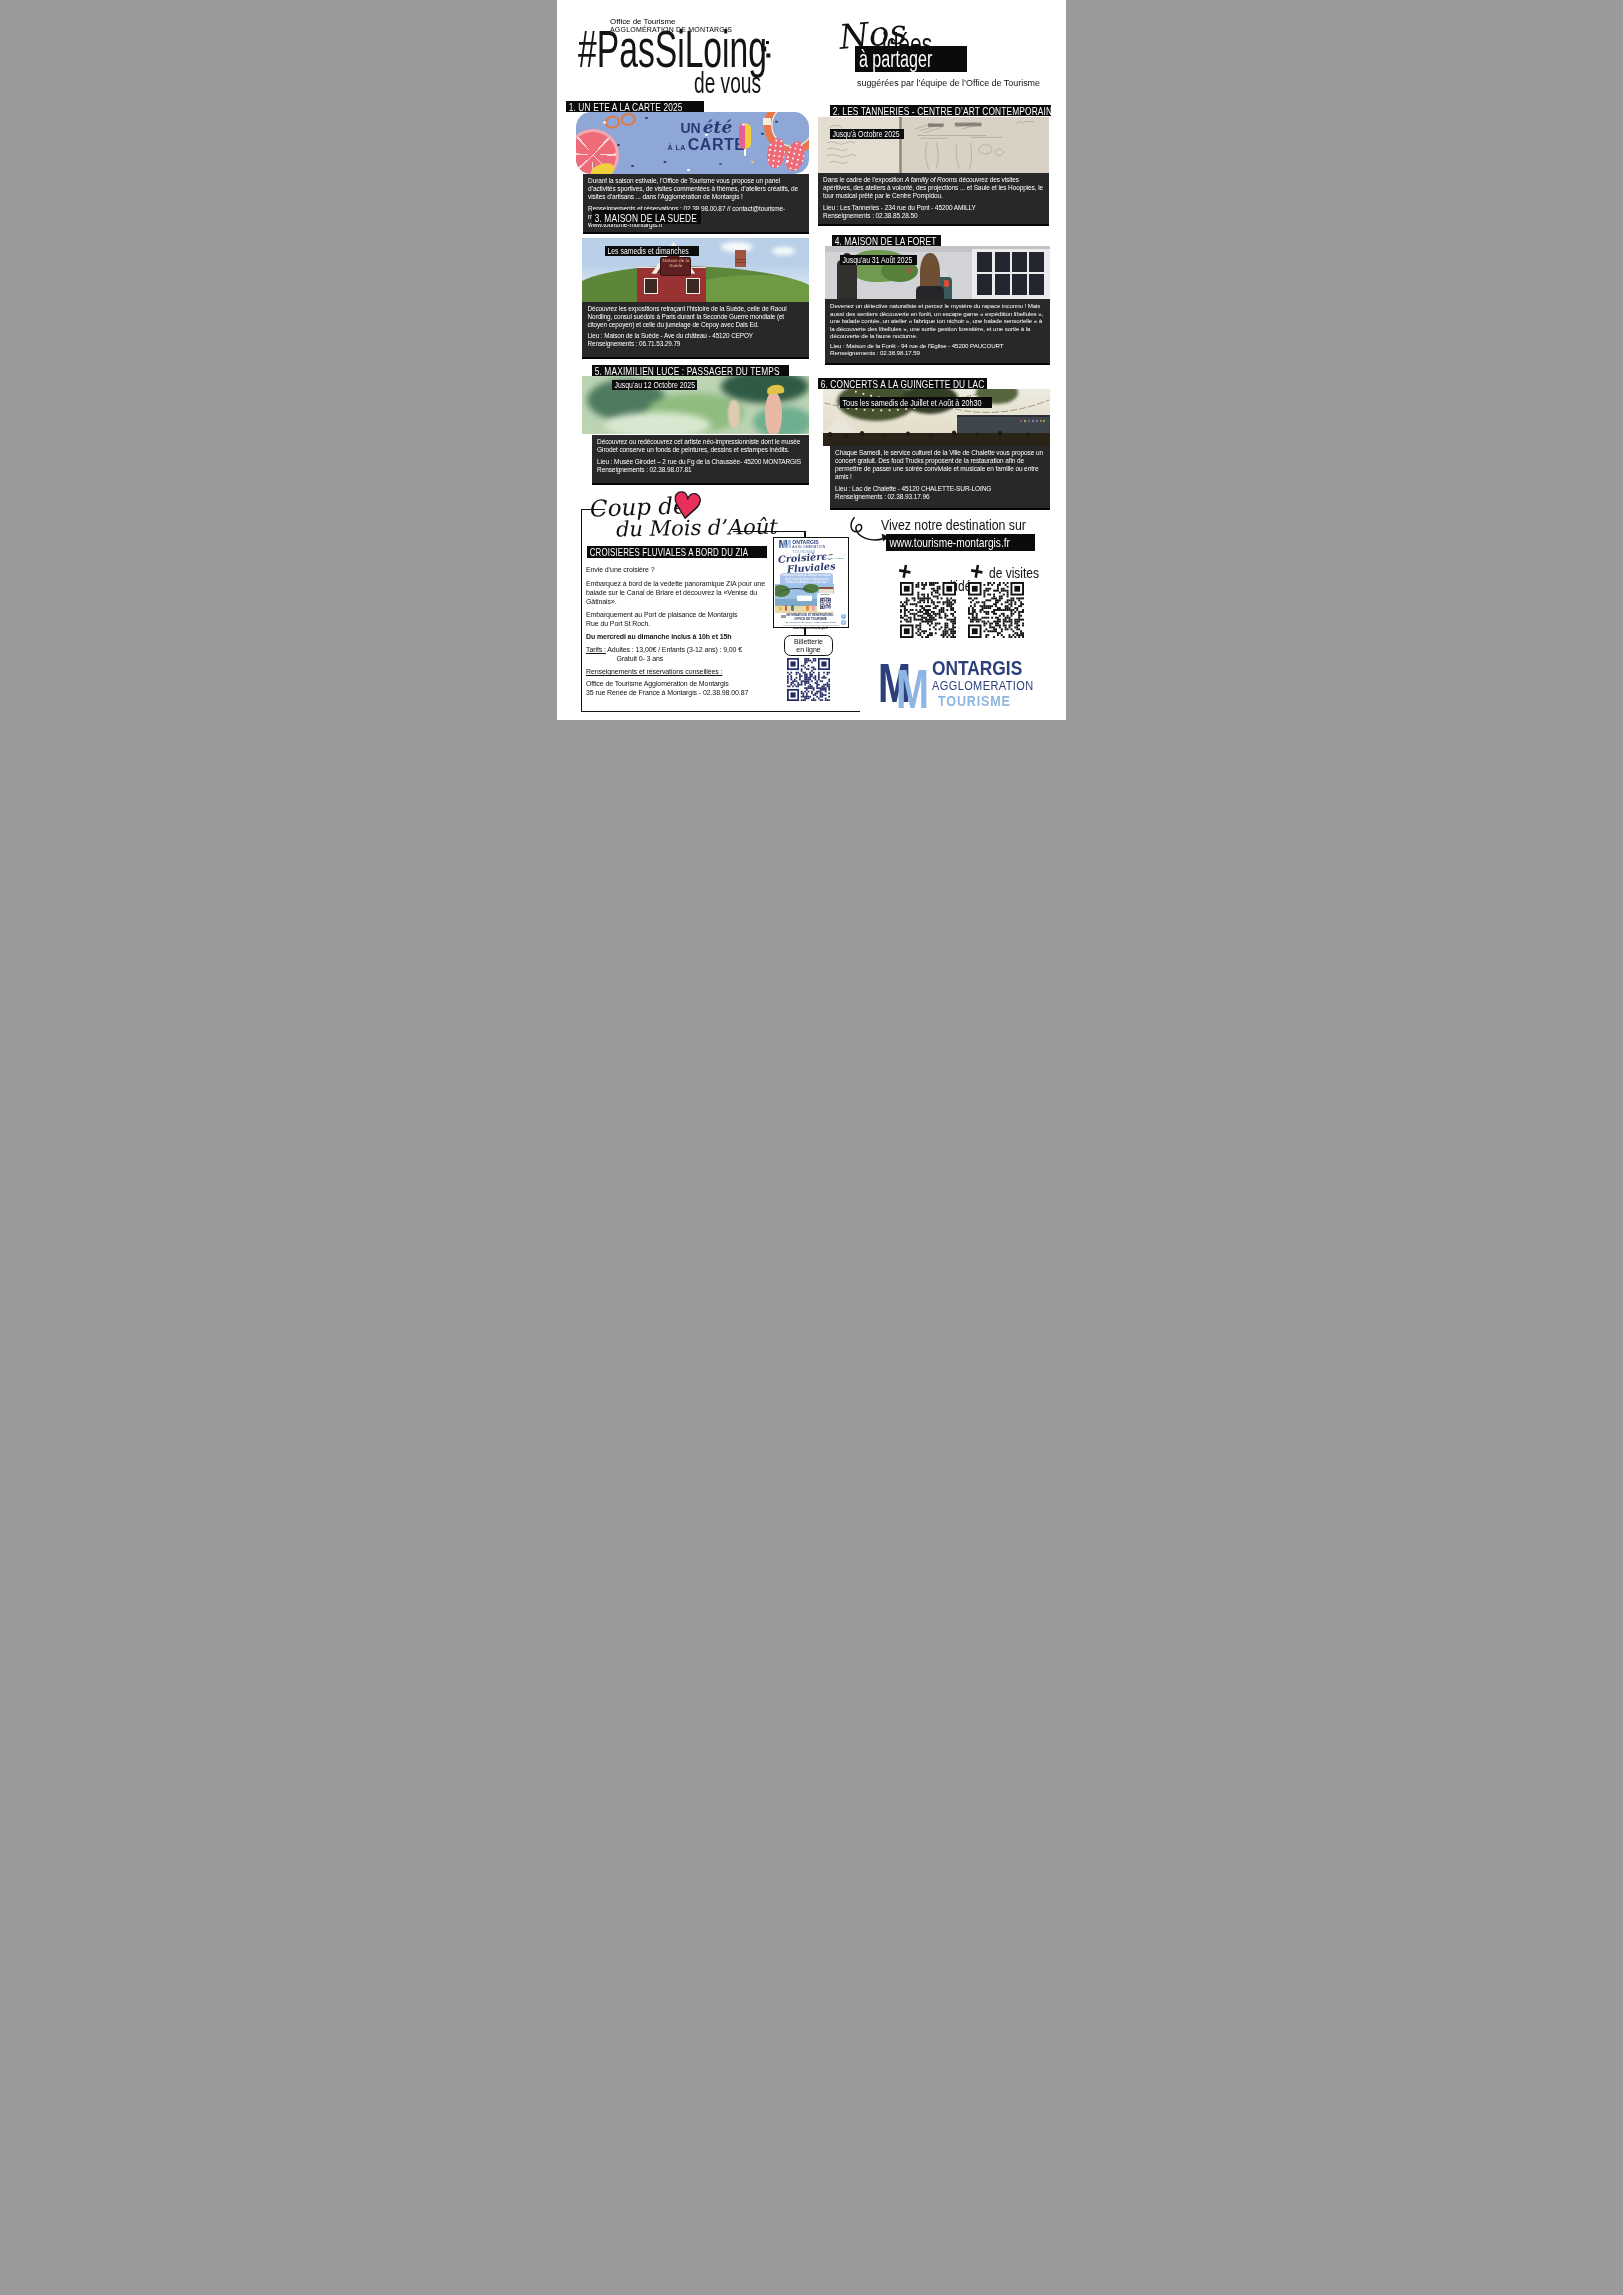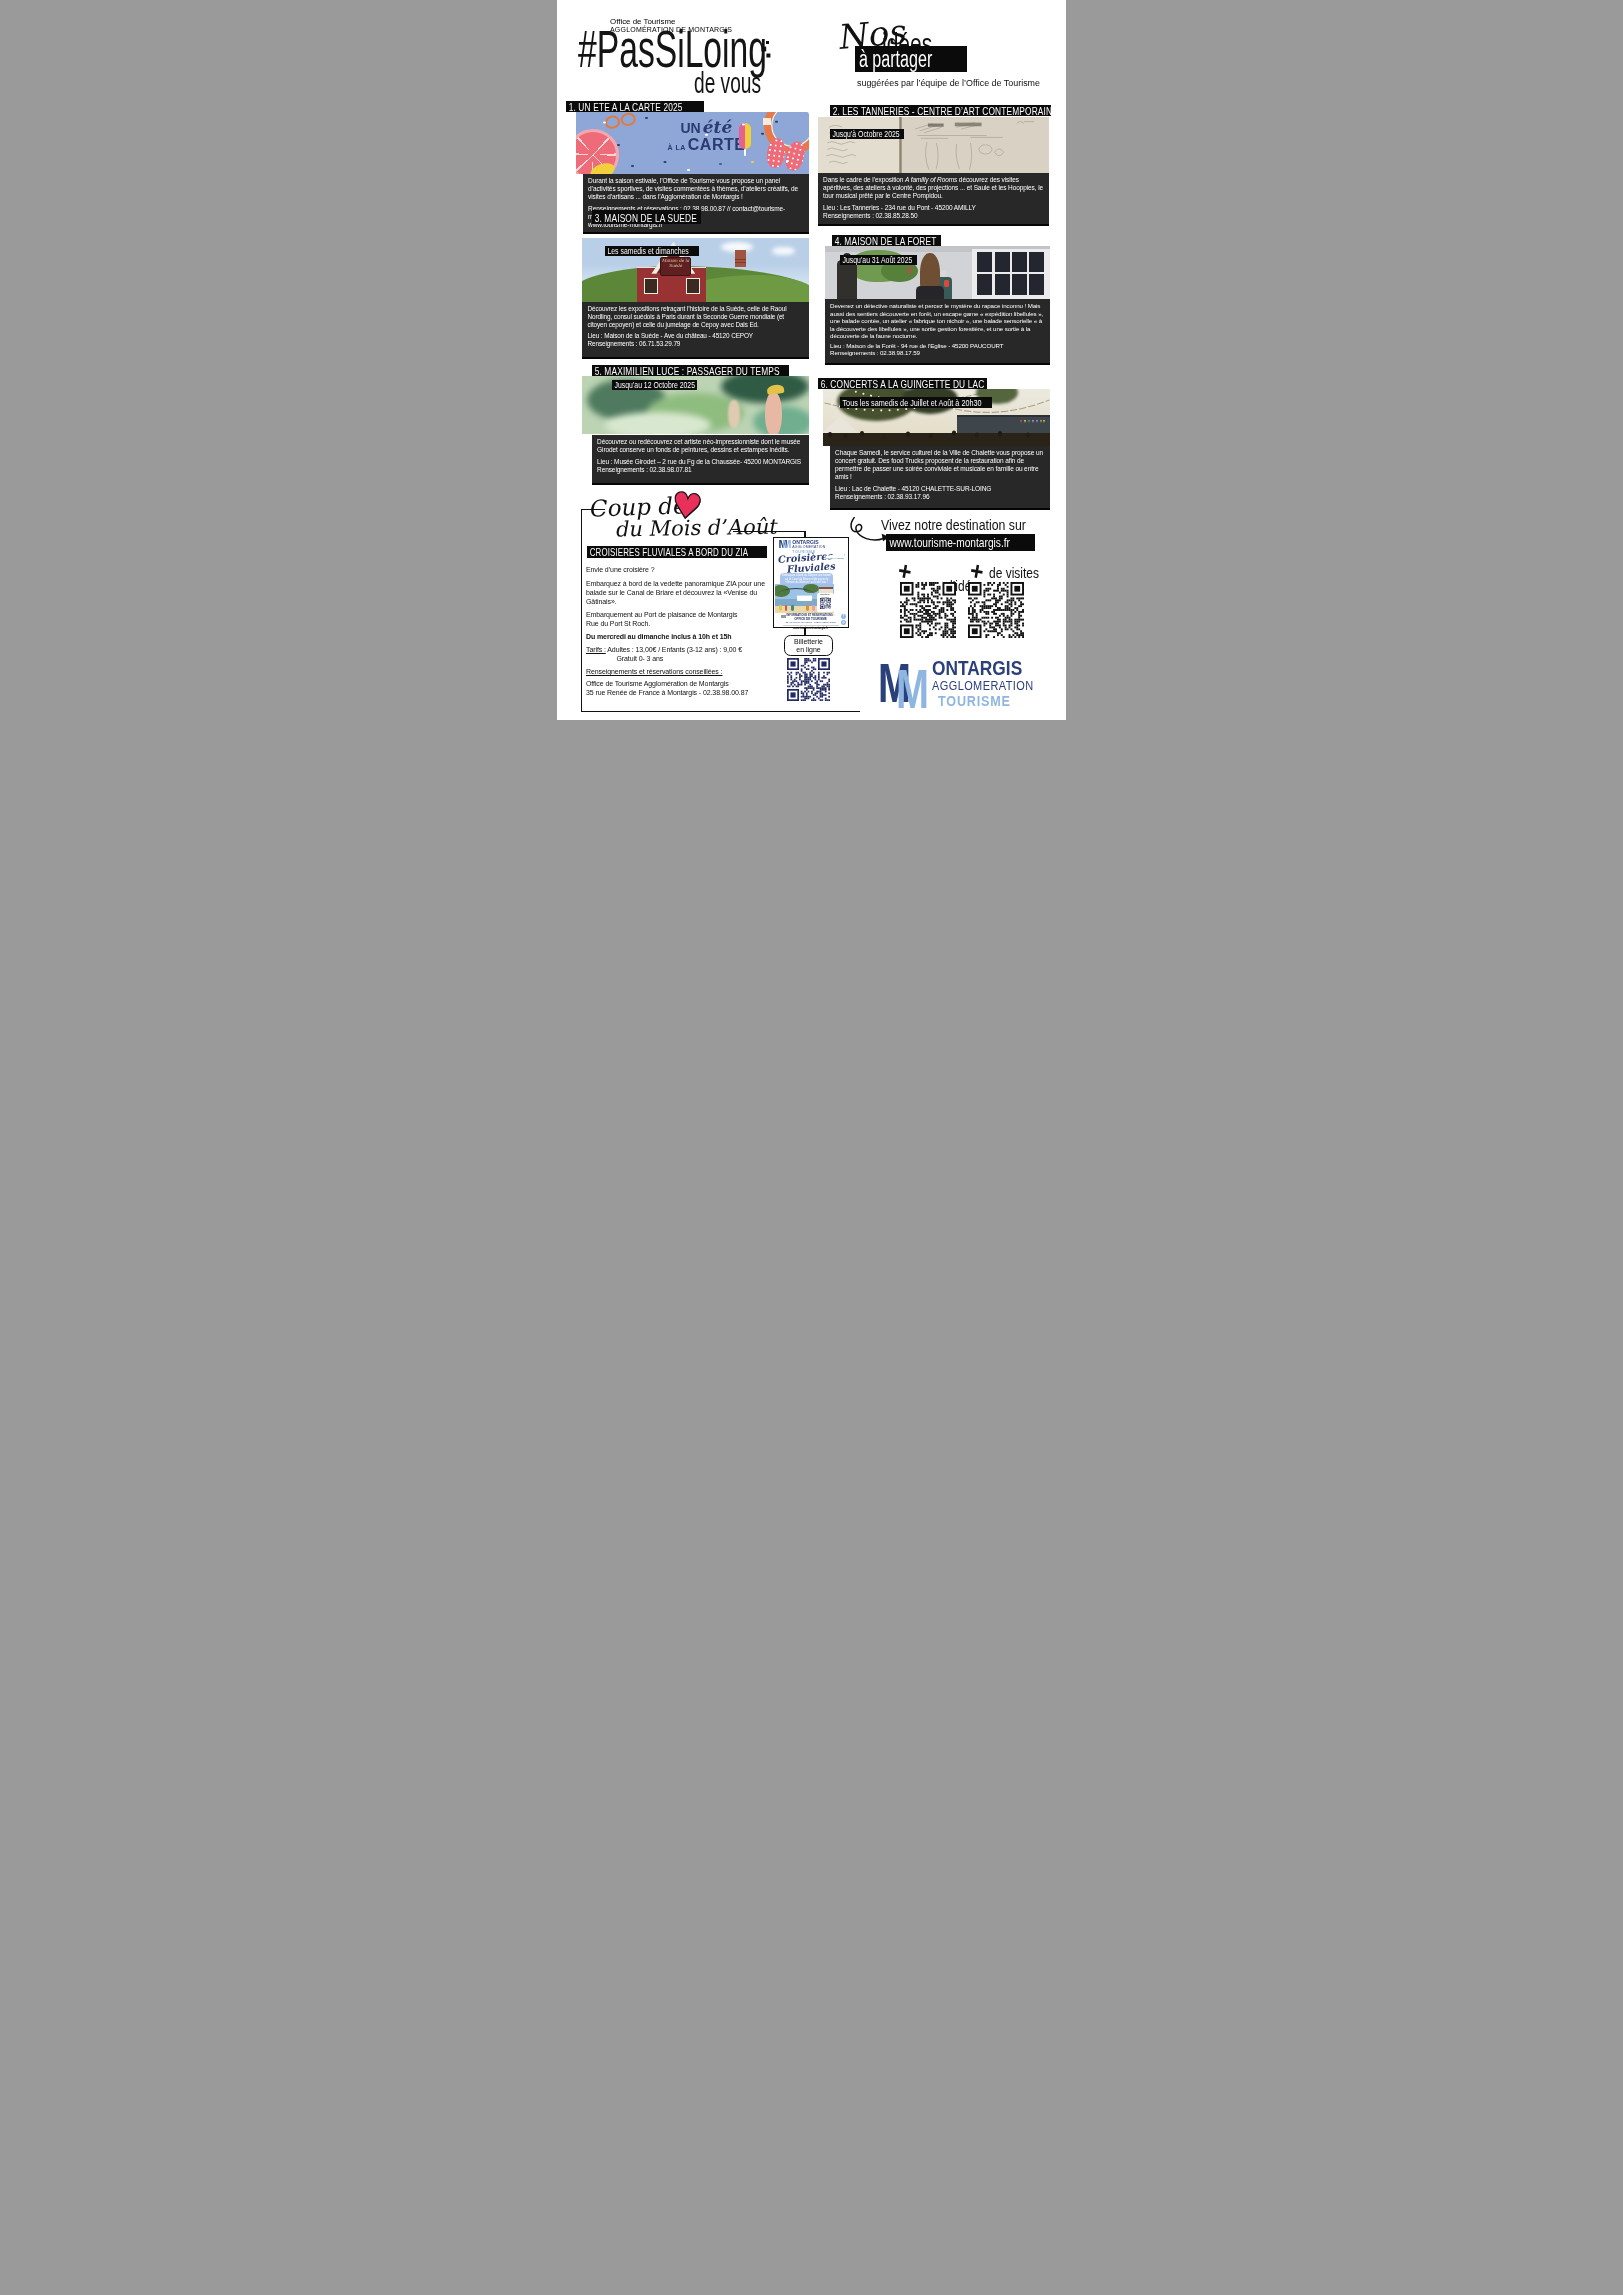--- a/index.html
+++ b/index.html
@@ -15,21 +15,21 @@
   .photo{position:absolute;overflow:hidden;}
   .cardbody{position:absolute;background:rgba(33,33,33,.97);color:#fff;border-bottom:2.8px solid #050505;}
   .cardbody .inner{padding:3.2px 5.1px;font-size:6.5px;line-height:1.24;letter-spacing:-0.1px;}
   .cardbody p{margin:0 0 3.7px 0;}
   .cardbody .meta{margin:0;}
   .script{font-family:"DejaVu Serif",serif;font-style:italic;}
   .u{text-decoration:underline;text-underline-offset:1.4px;}
   .line{position:absolute;background:#111;}
   .qr{display:block;background:#fff;}
   
-  .s1{background:#8ea7d6;}
+  .s1{background:#8ea7d6;border-radius:15px;}
   .s1 .gf{position:absolute;left:-9.3px;top:16.7px;width:46px;height:46px;border-radius:50%;
           border:3.2px solid #f2a8ae;background:repeating-conic-gradient(#ee6c79 0 40deg,#f8d6d8 40deg 46deg);}
   .s1 .lm{position:absolute;left:14px;top:52px;width:25px;height:14px;background:#f1cf3d;border-radius:50%;transform:rotate(-18deg);}
   .s1 .gl{position:absolute;left:29px;top:1.9px;transform:rotate(-10deg);}
   .s1 .gl i{display:inline-block;width:11px;height:9.3px;border:2.8px solid #e07b3f;border-radius:50% 50% 46% 46%;margin-right:1.4px;}
   .s1 .ttl{position:absolute;left:78px;top:7.4px;width:104px;text-align:center;color:#2b3a72;line-height:1.05;}
   .s1 .t1b{font-weight:700;font-size:14px;}
   .s1 .t1i{font-family:"DejaVu Serif",serif;font-style:italic;font-weight:700;font-size:17px;}
   .s1 .t2a{font-weight:700;font-size:7px;letter-spacing:0.5px;}
   .s1 .t2b{font-weight:700;font-size:16px;letter-spacing:0.5px;}

